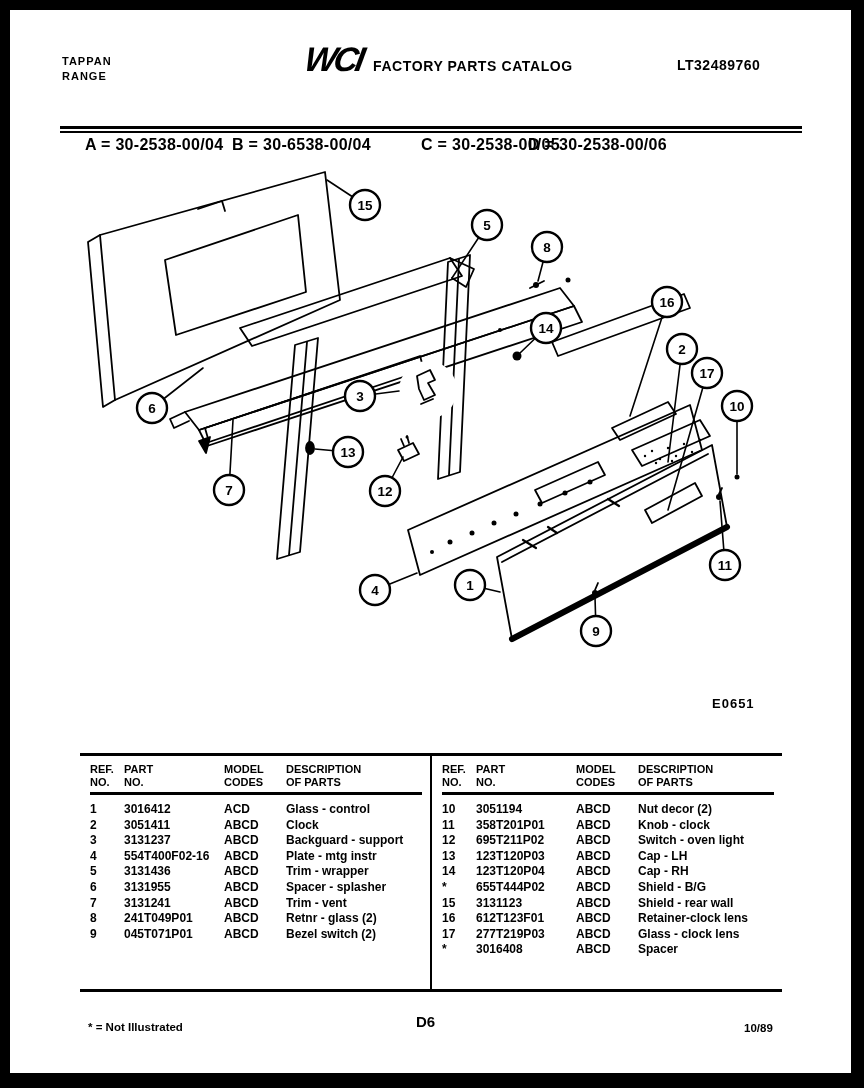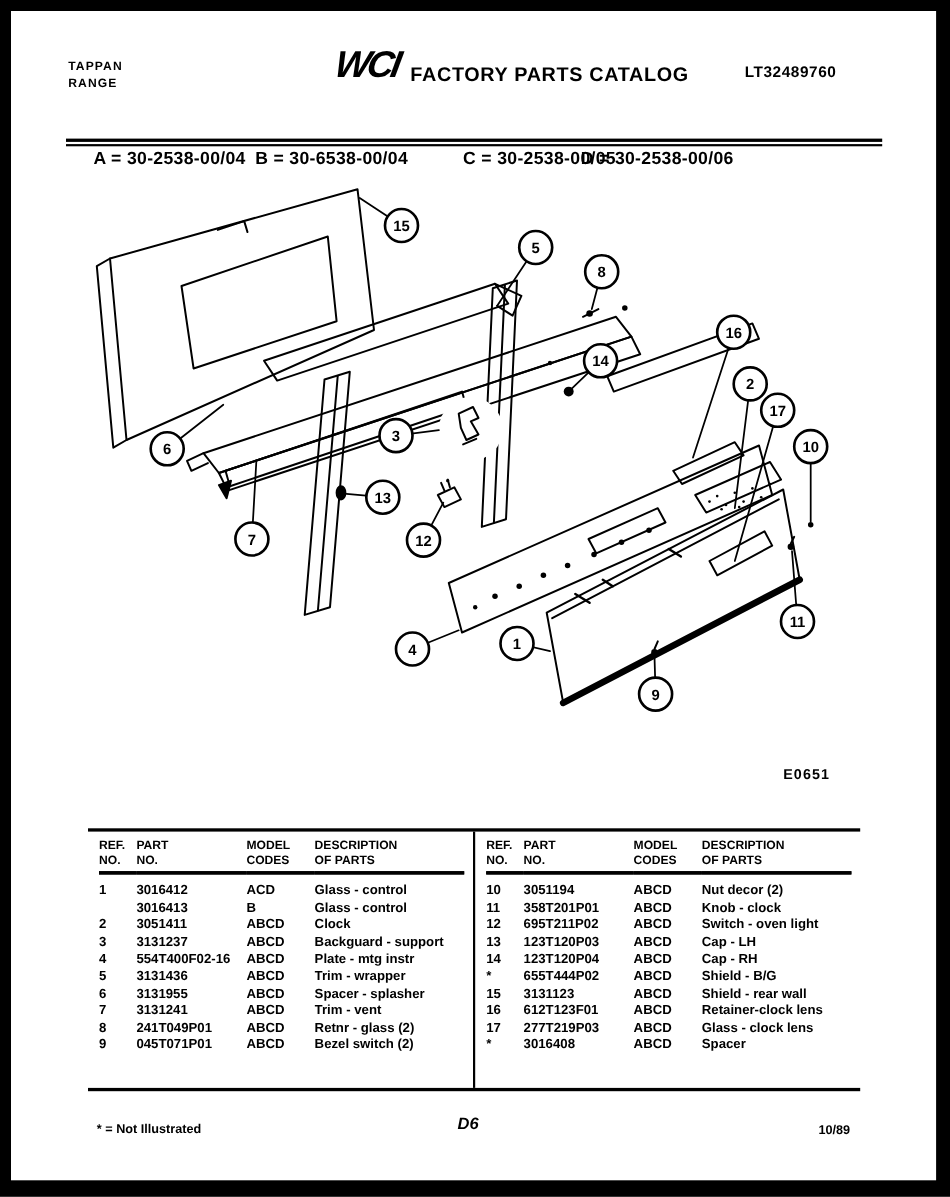--- a/index.html
+++ b/index.html
@@ -9,21 +9,21 @@
   }
   .page { position:absolute; left:10px; top:10px; width:841px; height:1063px; background:#fff; }
   .abs { position:absolute; }
 
   
   .brand { left:62px; top:54px; font-size:11px; font-weight:bold; letter-spacing:1px; line-height:15px; }
   .logo {
     left:305px; top:42px; font-size:34px; font-weight:bold; font-style:italic;
     letter-spacing:-3px; transform:skewX(-10deg); line-height:34px;
   }
-  .catalog-title { left:373px; top:58px; font-size:18px; font-weight:bold; letter-spacing:0.6px; }
+  .catalog-title { left:373px; top:58px; font-size:14px; font-weight:bold; letter-spacing:0.6px; }
   .doc-number { left:677px; top:57px; font-size:14px; font-weight:bold; letter-spacing:0.5px; }
 
   .top-rule { left:60px; top:126px; width:742px; height:2px; background:#fff;
     border-top:3px solid #000; border-bottom:2px solid #000; }
 
   .models { top:136px; left:0; width:864px; height:18px; font-size:16px; font-weight:bold; }
   .models span { position:absolute; white-space:nowrap; letter-spacing:0.3px; }
   .model-a { left:85px; } .model-b { left:232px; } .model-c { left:385px;margin-left:36px; } .model-d { left:528px; }
 
   
@@ -51,21 +51,21 @@
   table.left  { left:10px;  width:332px; }
   table.right { left:362px; width:332px; }
   .ptable th { text-align:left; vertical-align:top; font-size:11px; line-height:12.5px;
     padding:2px 0 4px 0; border-bottom:3px solid #000; }
   .ptable td { padding:0; line-height:15.6px; white-space:nowrap; overflow:hidden; }
   .ptable tbody tr:first-child td { padding-top:7px; }
   col.c-ref { width:34px; } col.c-part { width:100px; } col.c-model { width:62px; } col.c-desc { width:136px; }
 
   
   .foot-note { left:88px; top:1021px; font-size:11.5px; font-weight:bold; }
-  .page-code { left:416px; top:1013px; font-size:15px; font-weight:bold; font-style:italic; }
+  .page-code { left:416px; top:1013px; font-size:15px; font-weight:bold; }
   .date-code { left:744px; top:1022px; font-size:11.5px; font-weight:bold; }
 </style>
 </head>
 <body>
 
 <div class="page"></div>
 
 <div class="abs brand">
   <div>TAPPAN</div>
   <div>RANGE</div>
@@ -265,26 +265,20 @@
       </tr>
     </thead>
     <tbody>
         <tr>
     <td>1</td>
     <td>3016412</td>
     <td>ACD</td>
     <td>Glass - control</td>
   </tr>
         <tr>
-    <td></td>
-    <td>3016413</td>
-    <td>B</td>
-    <td>Glass - control</td>
-  </tr>
-        <tr>
     <td>2</td>
     <td>3051411</td>
     <td>ABCD</td>
     <td>Clock</td>
   </tr>
         <tr>
     <td>3</td>
     <td>3131237</td>
     <td>ABCD</td>
     <td>Backguard - support</td>

